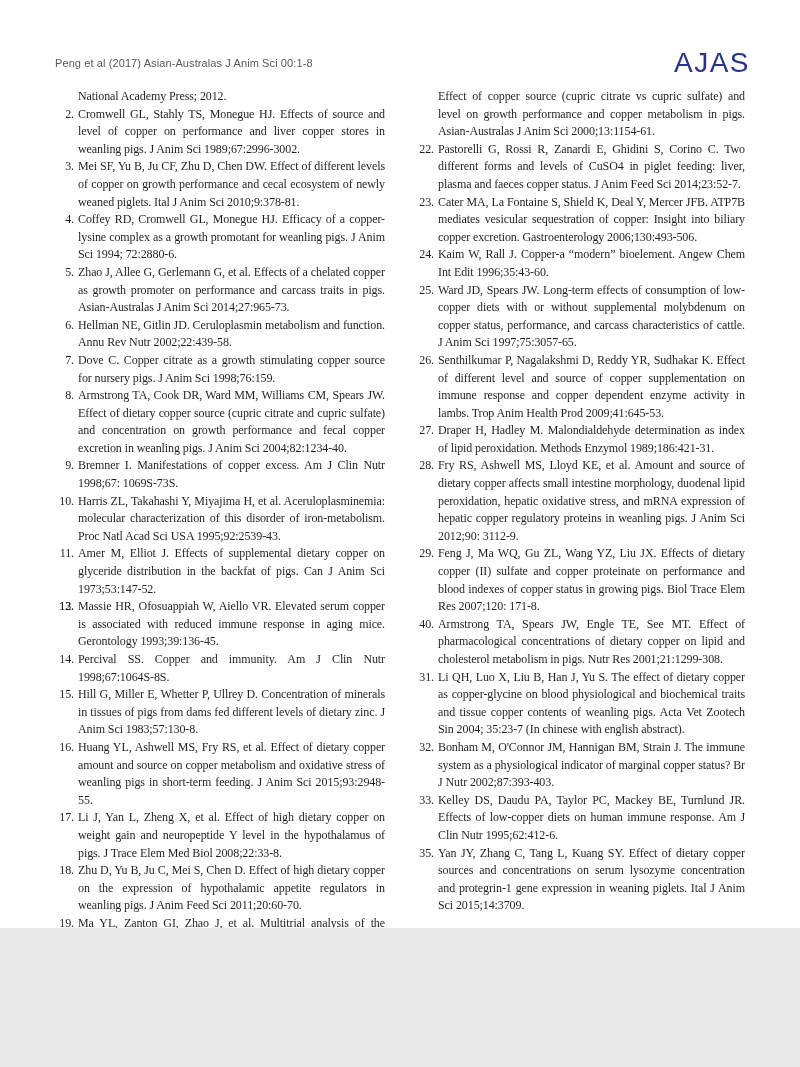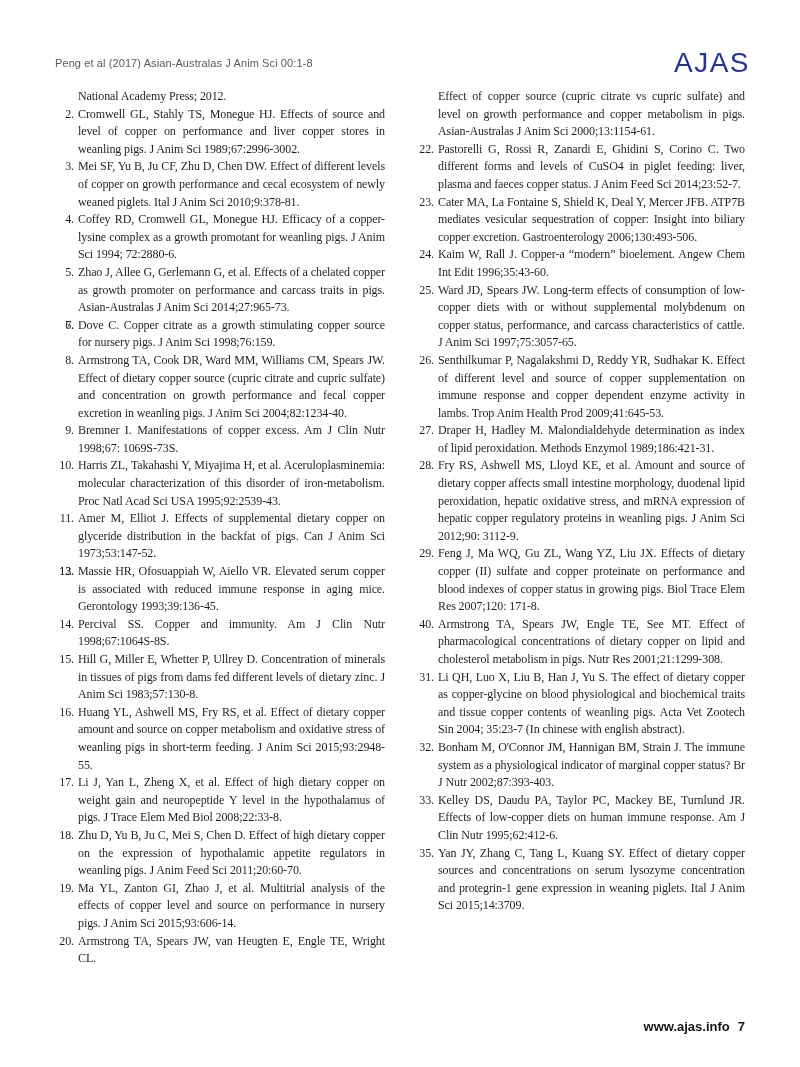--- a/index.html
+++ b/index.html
@@ -1,19 +1,19 @@
 <!DOCTYPE html>
 <html><head>
 <meta charset="utf-8">
 <style>
   * { margin:0; padding:0; box-sizing:border-box; }
   html,body { background:#e8e8e8; }
   .page {
     position:relative;
-    width:800px; height:1067px;
+    width:800px; height:928px;
     margin:0 auto;
     background:#ffffff;
     overflow:hidden;
     font-family:"Liberation Serif", serif;
   }
   .running-head {
     position:absolute;
     left:55px; top:57px;
     font-family:"Liberation Sans", sans-serif;
     font-size:11px;
@@ -75,21 +75,21 @@
 
   <div class="logo" style="color: rgb(39, 52, 139);">AJAS</div>
 
   <div class="columns">
     <div class="col">
         <div class="ref"><span class="num"></span><span>National Academy Press; 2012.</span></div>
         <div class="ref"><span class="num">2.</span><span>Cromwell GL, Stahly TS, Monegue HJ. Effects of source and level of copper on performance and liver copper stores in weanling pigs. J Anim Sci 1989;67:2996-3002.</span></div>
         <div class="ref"><span class="num">3.</span><span>Mei SF, Yu B, Ju CF, Zhu D, Chen DW. Effect of different levels of copper on growth performance and cecal ecosystem of newly weaned piglets. Ital J Anim Sci 2010;9:378-81.</span></div>
         <div class="ref"><span class="num">4.</span><span>Coffey RD, Cromwell GL, Monegue HJ. Efficacy of a copper-lysine complex as a growth promotant for weanling pigs. J Anim Sci 1994; 72:2880-6.</span></div>
         <div class="ref"><span class="num">5.</span><span>Zhao J, Allee G, Gerlemann G, et al. Effects of a chelated copper as growth promoter on performance and carcass traits in pigs. Asian-Australas J Anim Sci 2014;27:965-73.</span></div>
-        <div class="ref"><span class="num">6.</span></div>
+        <div class="ref"><span class="num">6.</span><span>Hellman NE, Gitlin JD. Ceruloplasmin metabolism and function. Annu Rev Nutr 2002;22:439-58.</span></div>
         <div class="ref"><span class="num">7.</span><span>Dove C. Copper citrate as a growth stimulating copper source for nursery pigs. J Anim Sci 1998;76:159.</span></div>
         <div class="ref"><span class="num">8.</span><span>Armstrong TA, Cook DR, Ward MM, Williams CM, Spears JW. Effect of dietary copper source (cupric citrate and cupric sulfate) and concentration on growth performance and fecal copper excretion in weanling pigs. J Anim Sci 2004;82:1234-40.</span></div>
         <div class="ref"><span class="num">9.</span><span>Bremner I. Manifestations of copper excess. Am J Clin Nutr 1998;67: 1069S-73S.</span></div>
         <div class="ref"><span class="num">10.</span><span>Harris ZL, Takahashi Y, Miyajima H, et al. Aceruloplasminemia: molecular characterization of this disorder of iron-metabolism. Proc Natl Acad Sci USA 1995;92:2539-43.</span></div>
         <div class="ref"><span class="num">11.</span><span>Amer M, Elliot J. Effects of supplemental dietary copper on glyceride distribution in the backfat of pigs. Can J Anim Sci 1973;53:147-52.</span></div>
         <div class="ref"><span class="num">12.</span></div>
         <div class="ref"><span class="num">13.</span><span>Massie HR, Ofosuappiah W, Aiello VR. Elevated serum copper is associated with reduced immune response in aging mice. Gerontology 1993;39:136-45.</span></div>
         <div class="ref"><span class="num">14.</span><span>Percival SS. Copper and immunity. Am J Clin Nutr 1998;67:1064S-8S.</span></div>
         <div class="ref"><span class="num">15.</span><span>Hill G, Miller E, Whetter P, Ullrey D. Concentration of minerals in tissues of pigs from dams fed different levels of dietary zinc. J Anim Sci 1983;57:130-8.</span></div>
         <div class="ref"><span class="num">16.</span><span>Huang YL, Ashwell MS, Fry RS, et al. Effect of dietary copper amount and source on copper metabolism and oxidative stress of weanling pigs in short-term feeding. J Anim Sci 2015;93:2948-55.</span></div>

